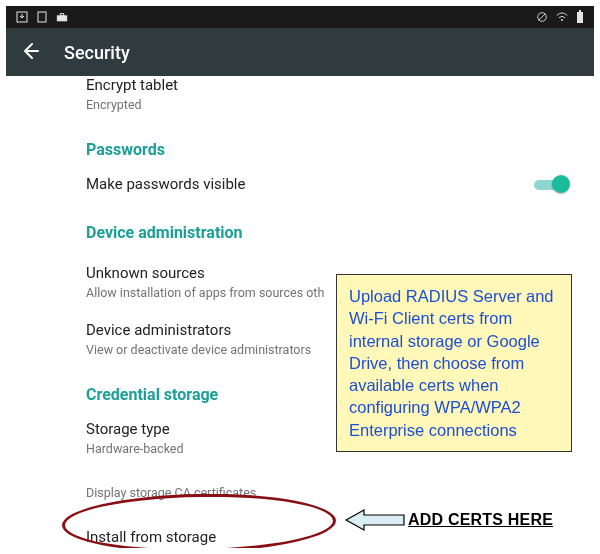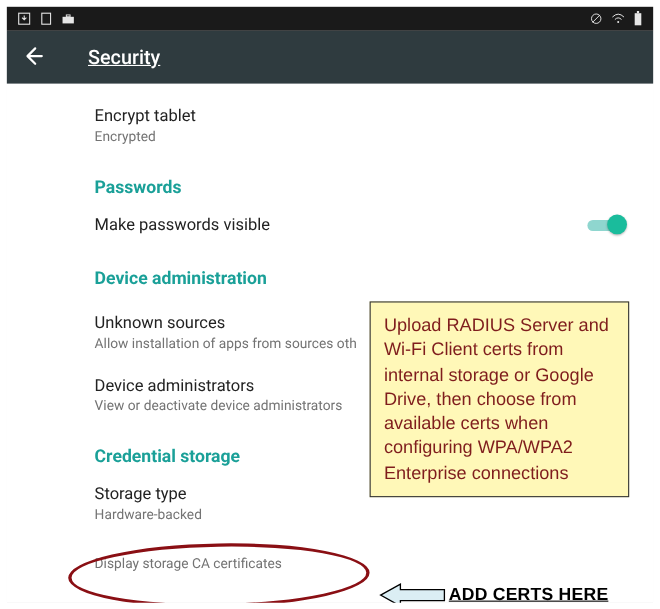--- a/index.html
+++ b/index.html
@@ -46,22 +46,21 @@
     justify-content: center;
   }
   
   .app-bar {
     background: #2f3b3f;
     color: #fff;
     height: 48px;
     display: flex;
     align-items: center;
     padding: 0 14px;
-    gap: 40px;
-    text-decoration: underline;
+    gap: 24px;
   }
   .back-arrow {
     font-size: 20px;
     line-height: 1;
     cursor: pointer;
   }
   .app-title {
     font-size: 18px;
     font-weight: 500;
   }
@@ -129,21 +128,21 @@
     position: absolute;
     right: 22px;
     top: 268px;
     width: 236px;
     background: #fff8b8;
     border: 1px solid #333;
     padding: 10px 12px;
     font-family: Arial, sans-serif;
     font-size: 16.5px;
     line-height: 1.35;
-    color: #7f1d1d;
+    color: #1d4ed8;
     box-sizing: border-box;
   }
   
   .highlight-oval {
     position: absolute;
     left: 56px;
     top: 488px;
     width: 268px;
     height: 52px;
     border: 3px solid #8a0f14;
@@ -151,21 +150,20 @@
     pointer-events: none;
     transform: rotate(-1deg);
   }
   
   .arrow-group {
     position: absolute;
     left: 338px;
     top: 502px;
     display: flex;
     align-items: center;
-    margin-top: 21px;
   }
   .arrow-group svg {
     display: block;
   }
   .arrow-label {
     font-family: Arial, sans-serif;
     font-weight: 700;
     text-decoration: underline;
     font-size: 16px;
     color: #000;
@@ -226,21 +224,21 @@
       <svg width="20" height="20" viewBox="0 0 20 20">
           <path d="M12 3 L5 10 L12 17 M5 10 H18" stroke="#fff" stroke-width="2" fill="none" stroke-linecap="round" stroke-linejoin="round"></path>
         </svg>
     </span>
     <span class="app-title">Security</span>
   </div>
 
   <div class="content">
     <div class="list">
 
-      <div class="item" style="padding-top:20px">
+      <div class="item" style="padding-top:0">
         <div class="title">Encrypt tablet</div>
         <div class="sub">Encrypted</div>
       </div>
 
       <div class="section-header">Passwords</div>
 
       <div class="item toggle-row">
         <div class="title">Make passwords visible</div>
         <div class="switch">
           <div class="track"></div>

